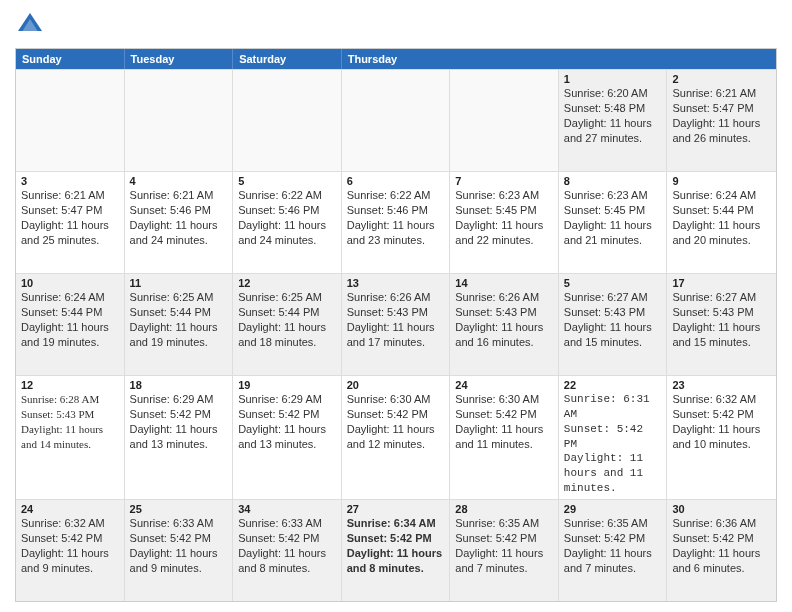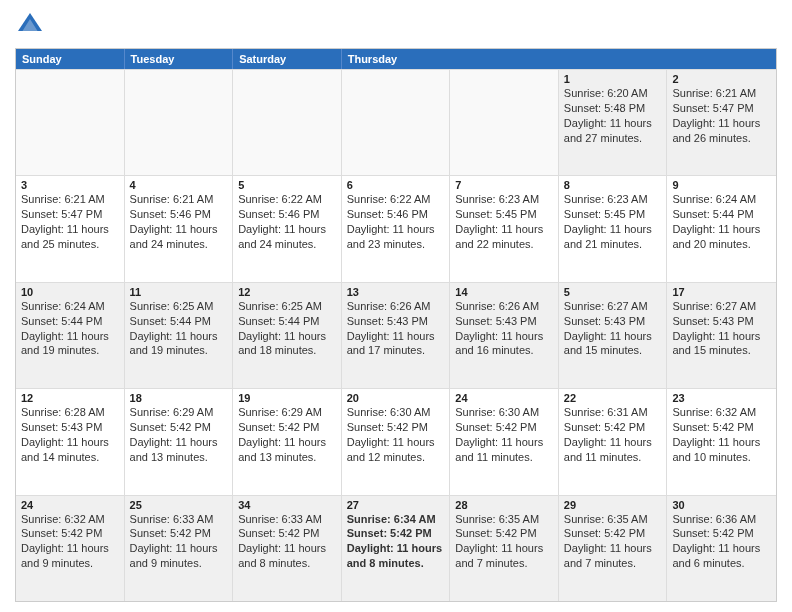--- a/index.html
+++ b/index.html
@@ -247,21 +247,21 @@
           <div class="cal-cell shaded">
             <span class="day-num">17</span>
             <div class="day-detail" style="white-space: pre-line;">Sunrise: 6:27 AM
 Sunset: 5:43 PM
 Daylight: 11 hours and 15 minutes.</div>
           </div>
         </div>
         <div class="cal-row">
           <div class="cal-cell">
             <span class="day-num">12</span>
-            <div class="day-detail" style="white-space: pre-line;">Sunrise: 6:28 AM
+            <div class="day-detail" style="white-space: pre-line; font-family: Liberation Serif, serif;">Sunrise: 6:28 AM
 Sunset: 5:43 PM
 Daylight: 11 hours and 14 minutes.</div>
           </div>
           <div class="cal-cell">
             <span class="day-num">18</span>
             <div class="day-detail" style="white-space: pre-line;">Sunrise: 6:29 AM
 Sunset: 5:42 PM
 Daylight: 11 hours and 13 minutes.</div>
           </div>
           <div class="cal-cell">
@@ -277,21 +277,21 @@
 Daylight: 11 hours and 12 minutes.</div>
           </div>
           <div class="cal-cell">
             <span class="day-num">24</span>
             <div class="day-detail" style="white-space: pre-line;">Sunrise: 6:30 AM
 Sunset: 5:42 PM
 Daylight: 11 hours and 11 minutes.</div>
           </div>
           <div class="cal-cell">
             <span class="day-num">22</span>
-            <div class="day-detail" style="white-space: pre-line;">Sunrise: 6:31 AM
+            <div class="day-detail" style="white-space: pre-line; font-family: Liberation Mono, monospace;">Sunrise: 6:31 AM
 Sunset: 5:42 PM
 Daylight: 11 hours and 11 minutes.</div>
           </div>
           <div class="cal-cell">
             <span class="day-num">23</span>
             <div class="day-detail" style="white-space: pre-line;">Sunrise: 6:32 AM
 Sunset: 5:42 PM
 Daylight: 11 hours and 10 minutes.</div>
           </div>
         </div>

